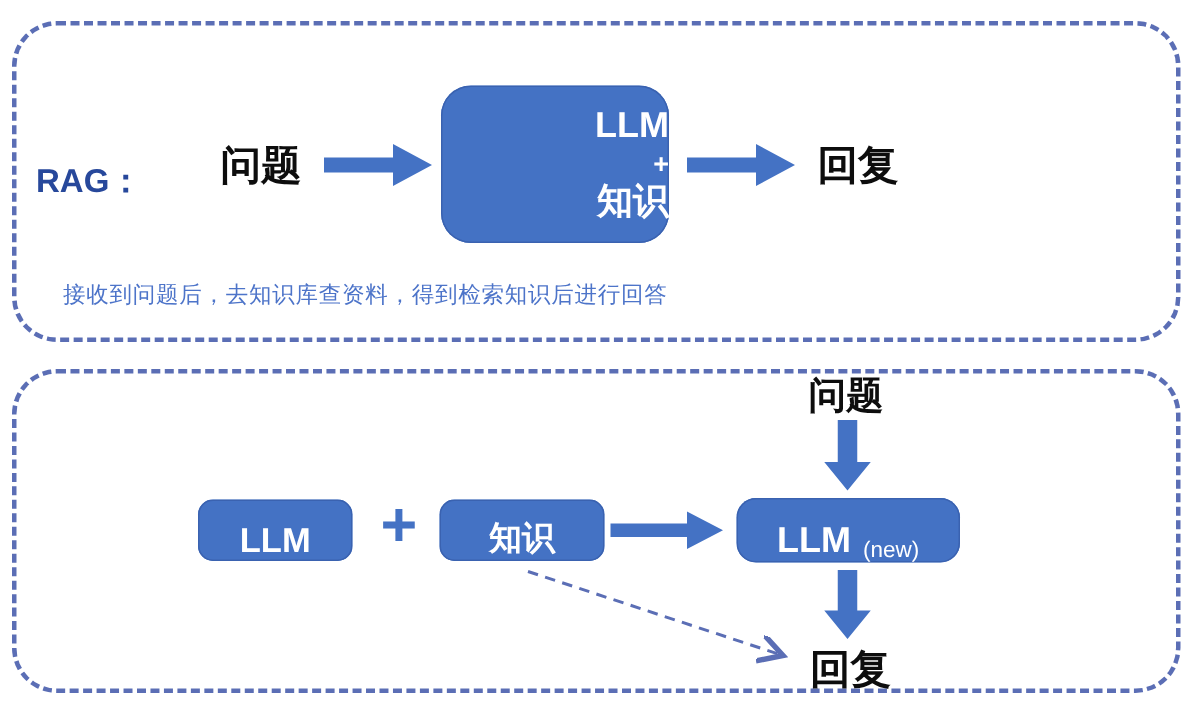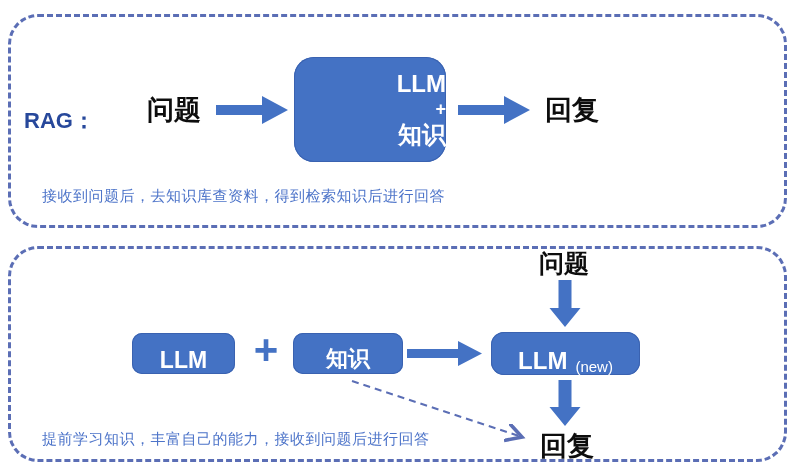--- a/index.html
+++ b/index.html
@@ -96,15 +96,14 @@
 
   <div class="blue-box" id="ft-newllm-box">
     <span class="main">LLM</span>
     <span class="suffix">(new)</span>
   </div>
 
   <div class="abs black-node" style="left:539px; top:247px; font-size:25px;">问题</div>
 
   <div class="abs black-node" style="left:540px; top:428px; font-size:27px;">回复</div>
 
-  <div class="abs caption" style="left:42px; top:430px;">提前学习知识，丰富自己的能力，接收到问题后进行回答</div>
 
 </div>
 
 </body></html>

